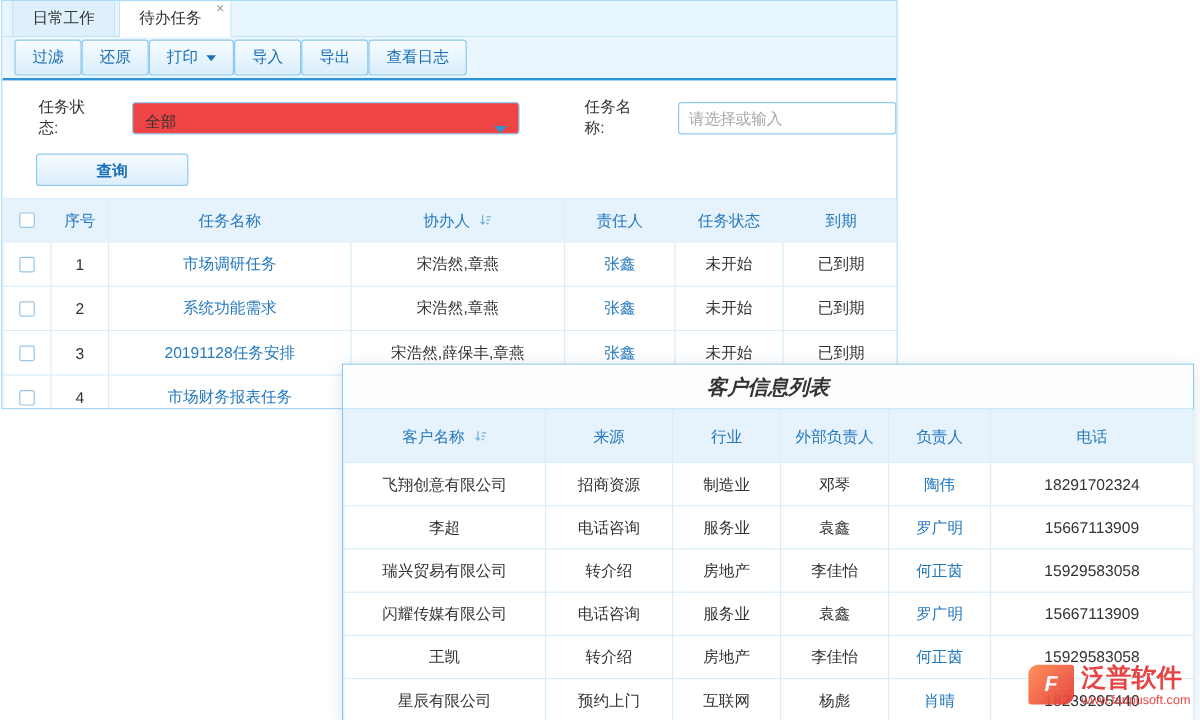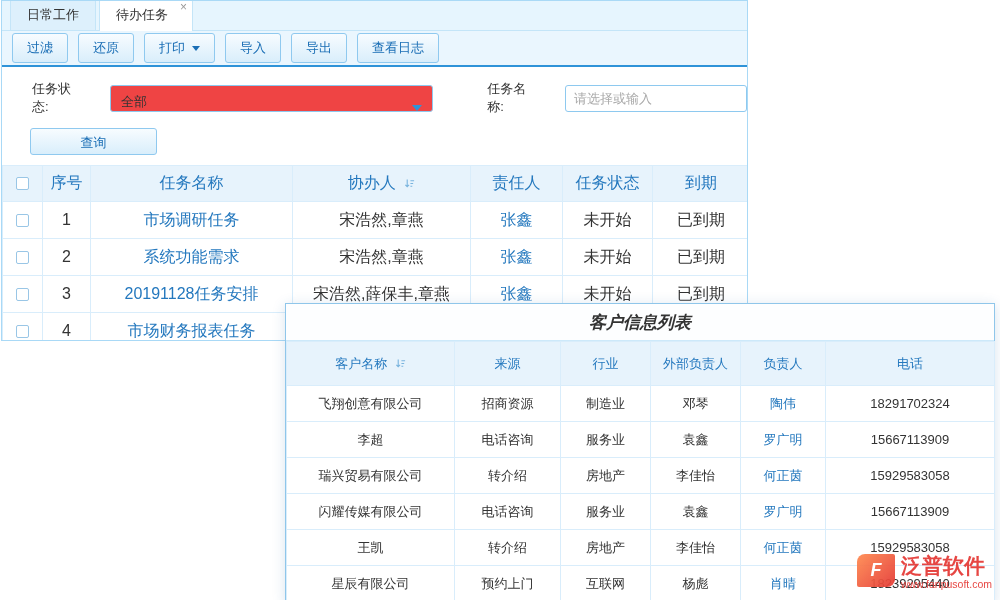--- a/index.html
+++ b/index.html
@@ -14,44 +14,44 @@
   .tab-bar { height:30px; background:#e6f5fe; border-bottom:1px solid #c4e5f8;
              display:flex; align-items:flex-end; padding-left:8px; }
   .tab { position:relative; padding:6px 16px 6px 16px; margin-right:3px; font-size:13px;
          color:#333; background:#ddf0fc; border:1px solid #c4e5f8; border-bottom:none;
          border-radius:3px 3px 0 0; cursor:pointer; }
   .tab.active { background:#fff; margin-bottom:-1px; padding-bottom:7px; padding-right:24px; }
   .tab-close { position:absolute; top:1px; right:5px; font-size:12px; line-height:12px;
                color:#9a9a9a; cursor:pointer; }
 
   .toolbar { height:36px; background:#eaf6fe; border-bottom:2px solid #2f93d8;
-             display:flex; align-items:center; gap:10px; padding:0 10px; }
+             display:flex; align-items:center; padding:0 10px; }
   .btn { background:linear-gradient(#f7fcff,#d9eefb); border:1px solid #8fc9ef;
          border-radius:3px; color:#1a6eb5; font-size:13px; padding:5px 14px;
          display:inline-flex; align-items:center; gap:7px; cursor:pointer; white-space:nowrap; }
   .caret-down { width:0; height:0; border-left:4px solid transparent;
                 border-right:4px solid transparent; border-top:5px solid #1a6eb5; }
 
   .filter-row { display:flex; align-items:center; padding:13px 0 0 30px;gap:20px; }
   .filter-label { color:#333; }
   .select-box { width:358px; height:27px; margin-left:8px; background:#ef4444;
                 border:1px solid #8ec9ef; border-radius:3px; display:flex;
                 align-items:flex-end; justify-content:space-between; padding:0 10px; cursor:pointer; }
   .select-caret { width:0; height:0; border-left:5px solid transparent;
                   border-right:5px solid transparent; border-top:6px solid #2f93d8; }
   .name-label { margin-left:34px; }
   .name-input { width:182px; height:27px; margin-left:8px; border:1px solid #8ec9ef;
                 border-radius:3px; padding:0 8px; font-size:13px; color:#333; outline:none; }
   .name-input::placeholder { color:#a9a9a9; }
 
   .query-btn { display:block; margin:12px 0 0 28px; width:127px; height:27px;
-               justify-content:center; text-align:center; }
+               justify-content:center; text-align:center;font-weight:bold; }
 
   table { border-collapse:collapse; table-layout:fixed; }
-  .task-table { width:747px; margin-top:10px; font-size:16px; }
+  .task-table { width:747px; margin-top:10px; font-size:13px; }
   .task-table th, .task-table td { border:1px solid #d9edfb; text-align:center;
                                    overflow:hidden; white-space:nowrap; }
   .task-table th { height:36px; background:#e7f3fc; color:#2478be; font-weight:normal; }
   .task-table td { height:37px; background:#fff; color:#333; }
   .link { color:#2478be; cursor:pointer; }
   .cb { width:13px; height:13px; border:1px solid #99c6e6; border-radius:2px;
         background:#fff; margin:0 auto; cursor:pointer; }
   .sort-icon { display:inline-block; vertical-align:-1px; margin-left:4px; }
 
   

